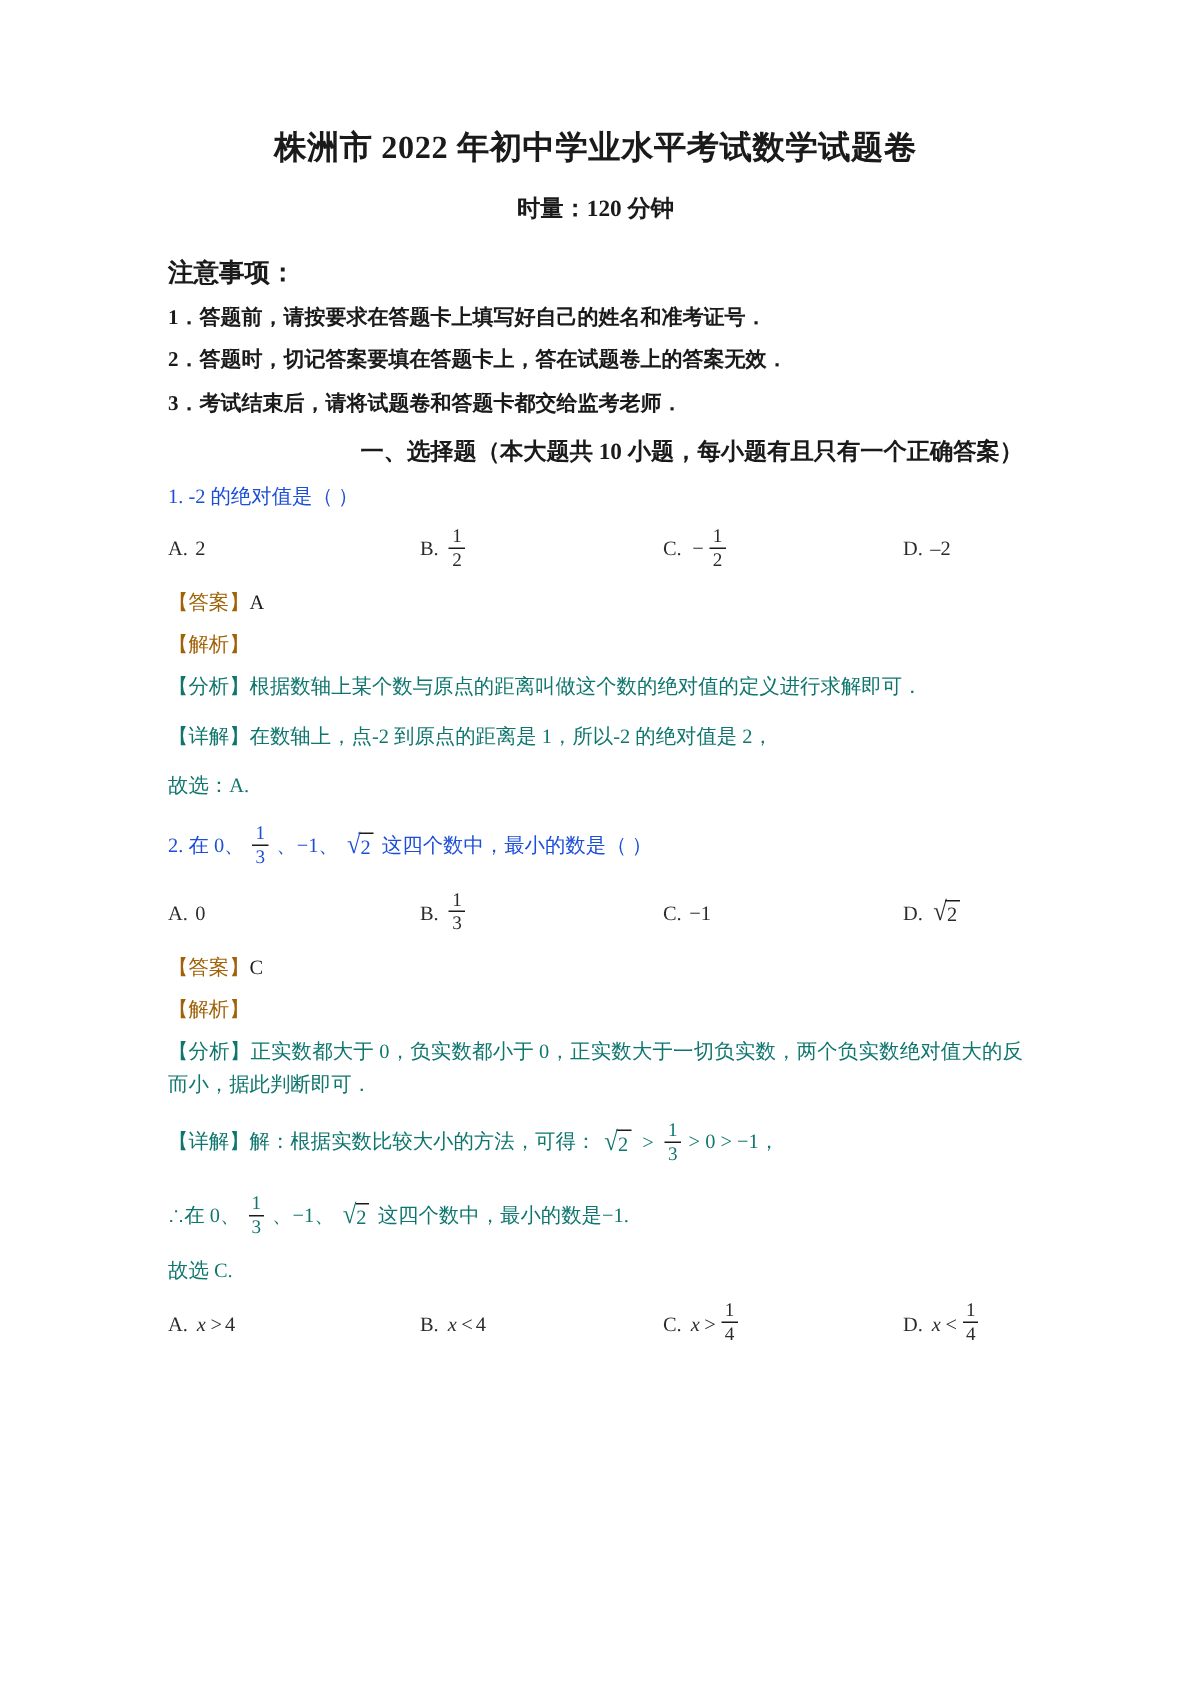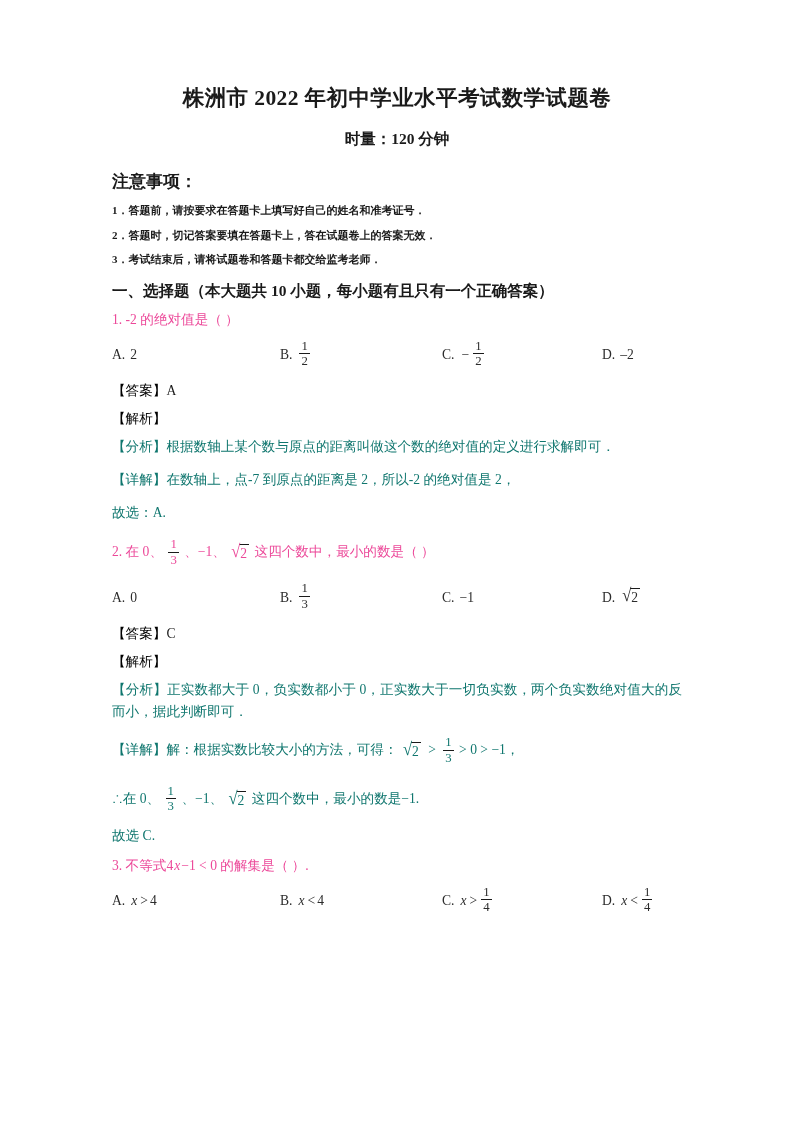--- a/index.html
+++ b/index.html
@@ -39,37 +39,38 @@
   }
   .notice-heading {
     margin: 0;
     padding-top: 20px;
     font-size: 17px;
     font-weight: bold;
   }
   .notice-item {
     margin: 0;
     padding-top: 11px;
-    font-size: 11px;
+    font-size: 14px;
     font-weight: bold;
     line-height: 1.25;
   }
   .section-heading {
     margin: 0;
     padding-top: 14px;
     font-size: 15.5px;
     font-weight: bold;
     line-height: 1.3;
+    text-align: right;
   }
   .q-stem {
     margin: 0;
     padding-top: 9px;
     font-size: 13.6px;
     line-height: 1.5;
-    color: #ec4899;
+    color: #1d4ed8;
   }
   .q-stem.tall {
     padding-top: 14px;
     line-height: 2.0;
     font-family: Liberation Serif, serif;
   }
   .options {
     display: flex;
     padding-top: 10px;
     font-size: 13.6px;
@@ -87,21 +88,21 @@
   .opt-d { width: auto; }
   .opt-label { margin-right: 5px; }
   .ans-line {
     margin: 0;
     padding-top: 12px;
     font-size: 13.6px;
     line-height: 1.4;
   }
   .ans-line.t2 { padding-top: 9px; }
   .tag {
-    color: #000000;
+    color: #a16207;
   }
   .para {
     margin: 0;
     padding-top: 11px;
     font-size: 13.6px;
     line-height: 1.62;
     text-align: justify;
     color: #0f766e;
   }
   .para.tight { padding-top: 8px; }
@@ -200,21 +201,21 @@
   <div class="ans-line">
     <span class="tag">【答案】</span><span>A</span>
   </div>
   <div class="ans-line t2">
     <span class="tag">【解析】</span>
   </div>
   <div class="para tight">
     <span>【分析】</span><span>根据数轴上某个数与原点的距离叫做这个数的绝对值的定义进行求解即可．</span>
   </div>
   <div class="para">
-    <span>【详解】</span><span>在数轴上，点-7 到原点的距离是 2，所以-2 的绝对值是 2，</span>
+    <span>【详解】</span><span>在数轴上，点-2 到原点的距离是 1，所以-2 的绝对值是 2，</span>
   </div>
   <div class="para">故选：A.</div>
 
   <div class="q-stem tall">
     <span>2. 在 0、</span>
     <span class="frac">
       <span class="num">1</span>
       <span class="den">3</span>
     </span>
     <span>、−1、</span>
@@ -284,24 +285,20 @@
     <span class="sqrt">
       <span class="radical">√</span>
       <span class="radicand">2</span>
     </span>
     <span>这四个数中，最小的数是−1.</span>
   </div>
 
   <div class="para">故选 C.</div>
 
 
-  <div class="q-stem">
-    <span>3. 不等式</span><span>4</span><span class="mvar">x</span><span>−1 &lt; 0</span>
-    <span>的解集是（          ）.</span>
-  </div>
 
   <div class="options">
     <div class="opt opt-a">
       <span class="opt-label">A.</span>
       <span class="mvar">x</span>
       <span class="op">&gt;</span>
       <span>4</span>
     </div>
     <div class="opt opt-b">
       <span class="opt-label">B.</span>

